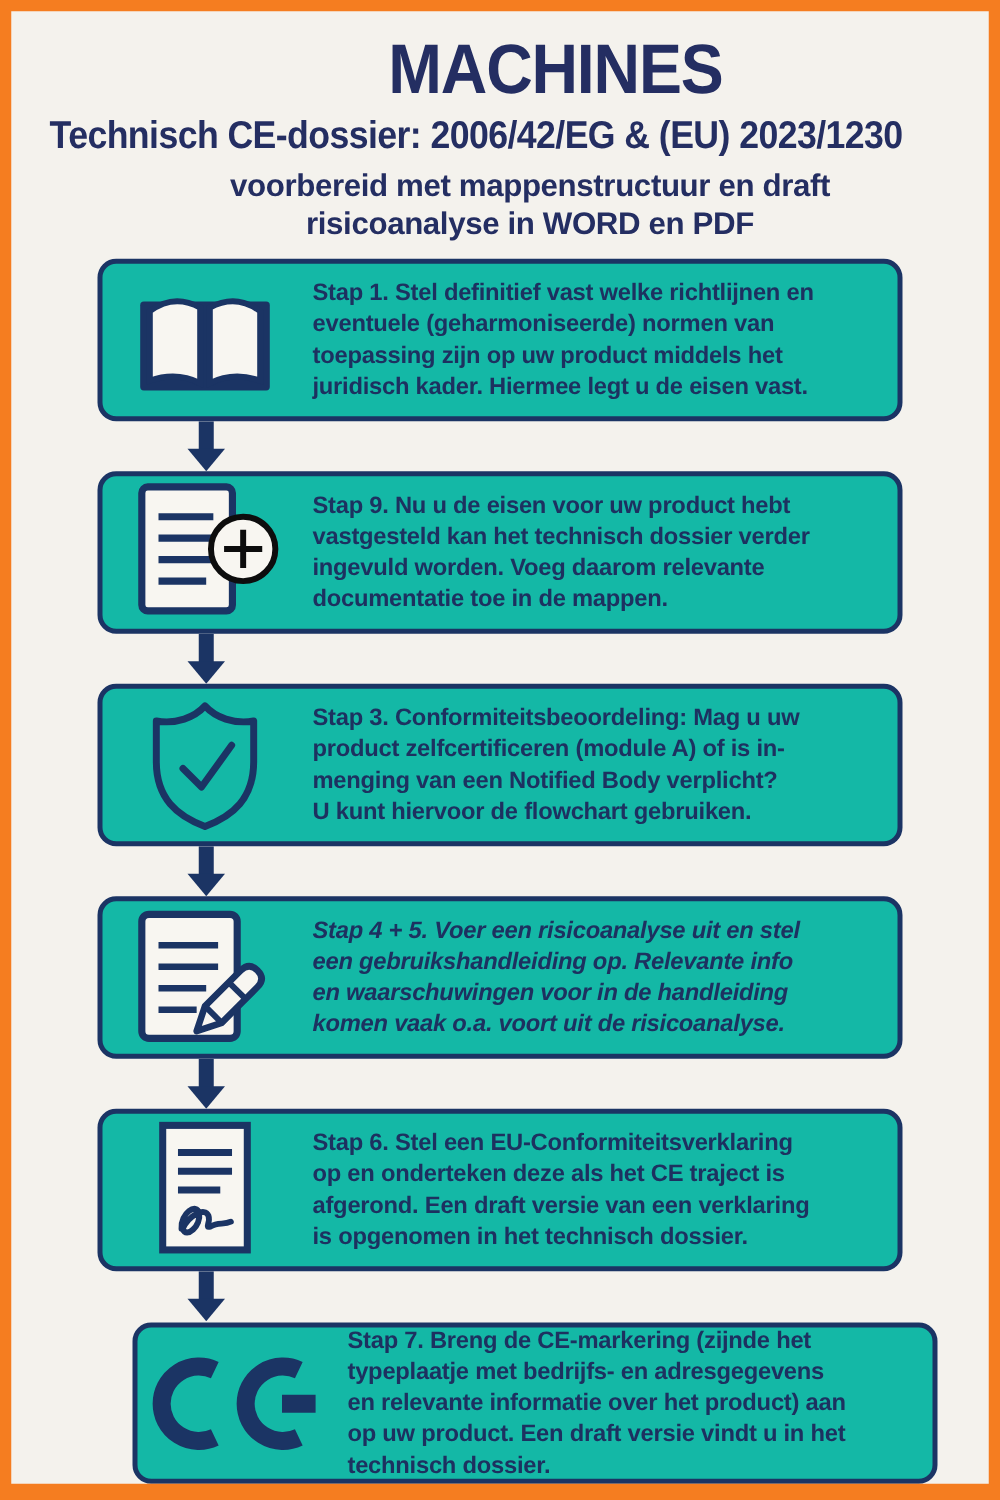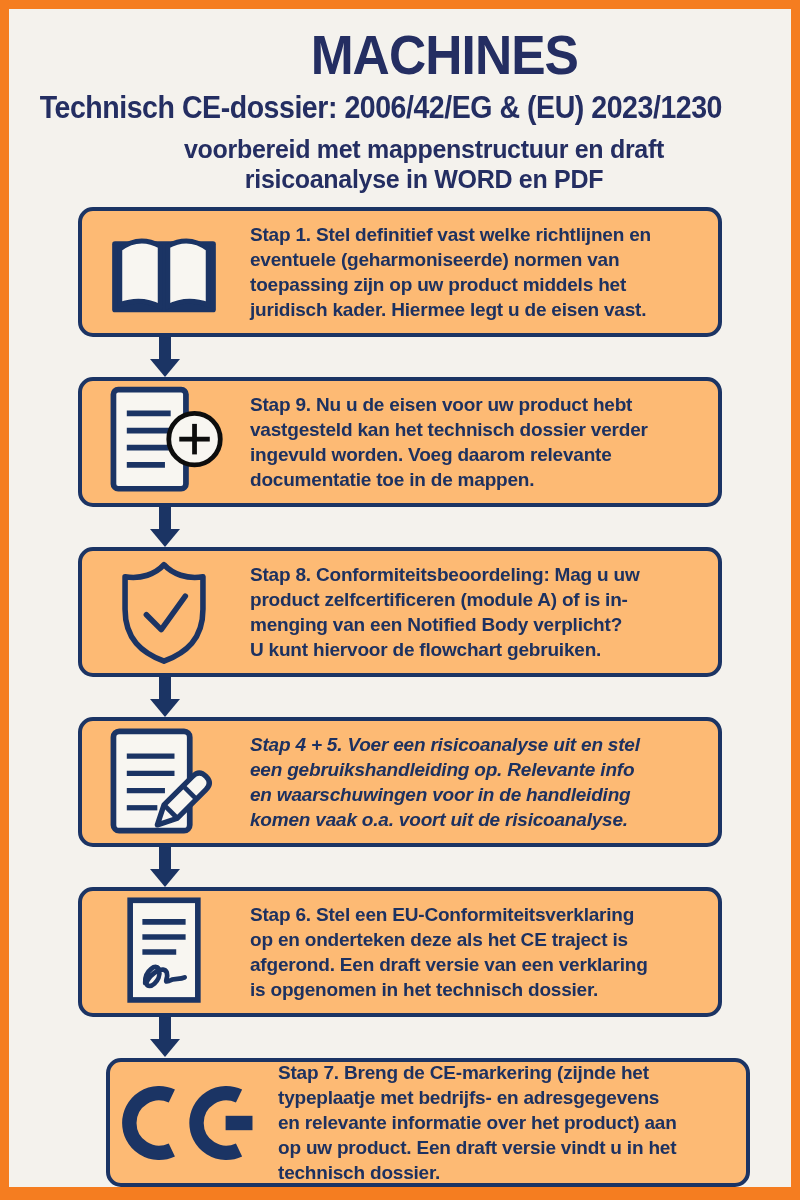--- a/index.html
+++ b/index.html
@@ -26,21 +26,21 @@
   .sub-title span{
     font-size:31px;font-weight:bold;color:#242e62;white-space:nowrap;
     transform:scaleX(0.92);letter-spacing:-0.5px;
   }
   .sub2{position:absolute;left:0;width:800px;height:30px;margin-left:24px;}
   .sub2 span{
     font-size:25px;font-weight:bold;color:#242e62;white-space:nowrap;letter-spacing:-0.3px;
   }
   .step-box{
     position:absolute;left:78px;width:644px;height:130px;box-sizing:border-box;
-    background:#fdba74;border:4px solid #1b3464;border-radius:15px;
+    background:#14b8a6;border:4px solid #1b3464;border-radius:15px;
     display:flex;flex-direction:row;align-items:center;z-index:4;
   }
   .icon-col{
     width:164px;flex:0 0 164px;display:flex;align-items:center;justify-content:center;
   }
   .step-text{
     flex:1;white-space:pre-line;
     font-size:19px;font-weight:bold;line-height:25px;letter-spacing:-0.2px;
     color:#1d3160;padding-right:4px;padding-left:4px;
   }
@@ -114,21 +114,21 @@
   </svg>
 </div>
 
 <div class="step-box" style="top:547px;">
   <div class="icon-col">
     <svg width="102" height="110" viewBox="0 0 110 118">
       <path d="M55,8 C64,18 80,24 97,21 L97,56 C97,88 79,103 55,112 C31,103 13,88 13,56 L13,21 C30,24 46,18 55,8 Z" fill="none" stroke="#1b3464" stroke-width="6" stroke-linejoin="round"></path>
       <path d="M36,62 L52,78 L78,42" fill="none" stroke="#1b3464" stroke-width="6" stroke-linecap="round" stroke-linejoin="round"></path>
     </svg>
   </div>
-  <div class="step-text">Stap 8. Conformiteitsbeoordeling: Mag u uw
+  <div class="step-text">Stap 3. Conformiteitsbeoordeling: Mag u uw
 product zelfcertificeren (module A) of is in-
 menging van een Notified Body verplicht?
 U kunt hiervoor de flowchart gebruiken.</div>
 </div>
 
 <div class="arrow" style="top:677px;">
   <svg width="34" height="40" viewBox="0 0 34 40">
     <rect x="11" y="0" width="12" height="24" fill="#1b3464"></rect>
     <polygon points="2,22 32,22 17,40" fill="#1b3464"></polygon>
   </svg>

